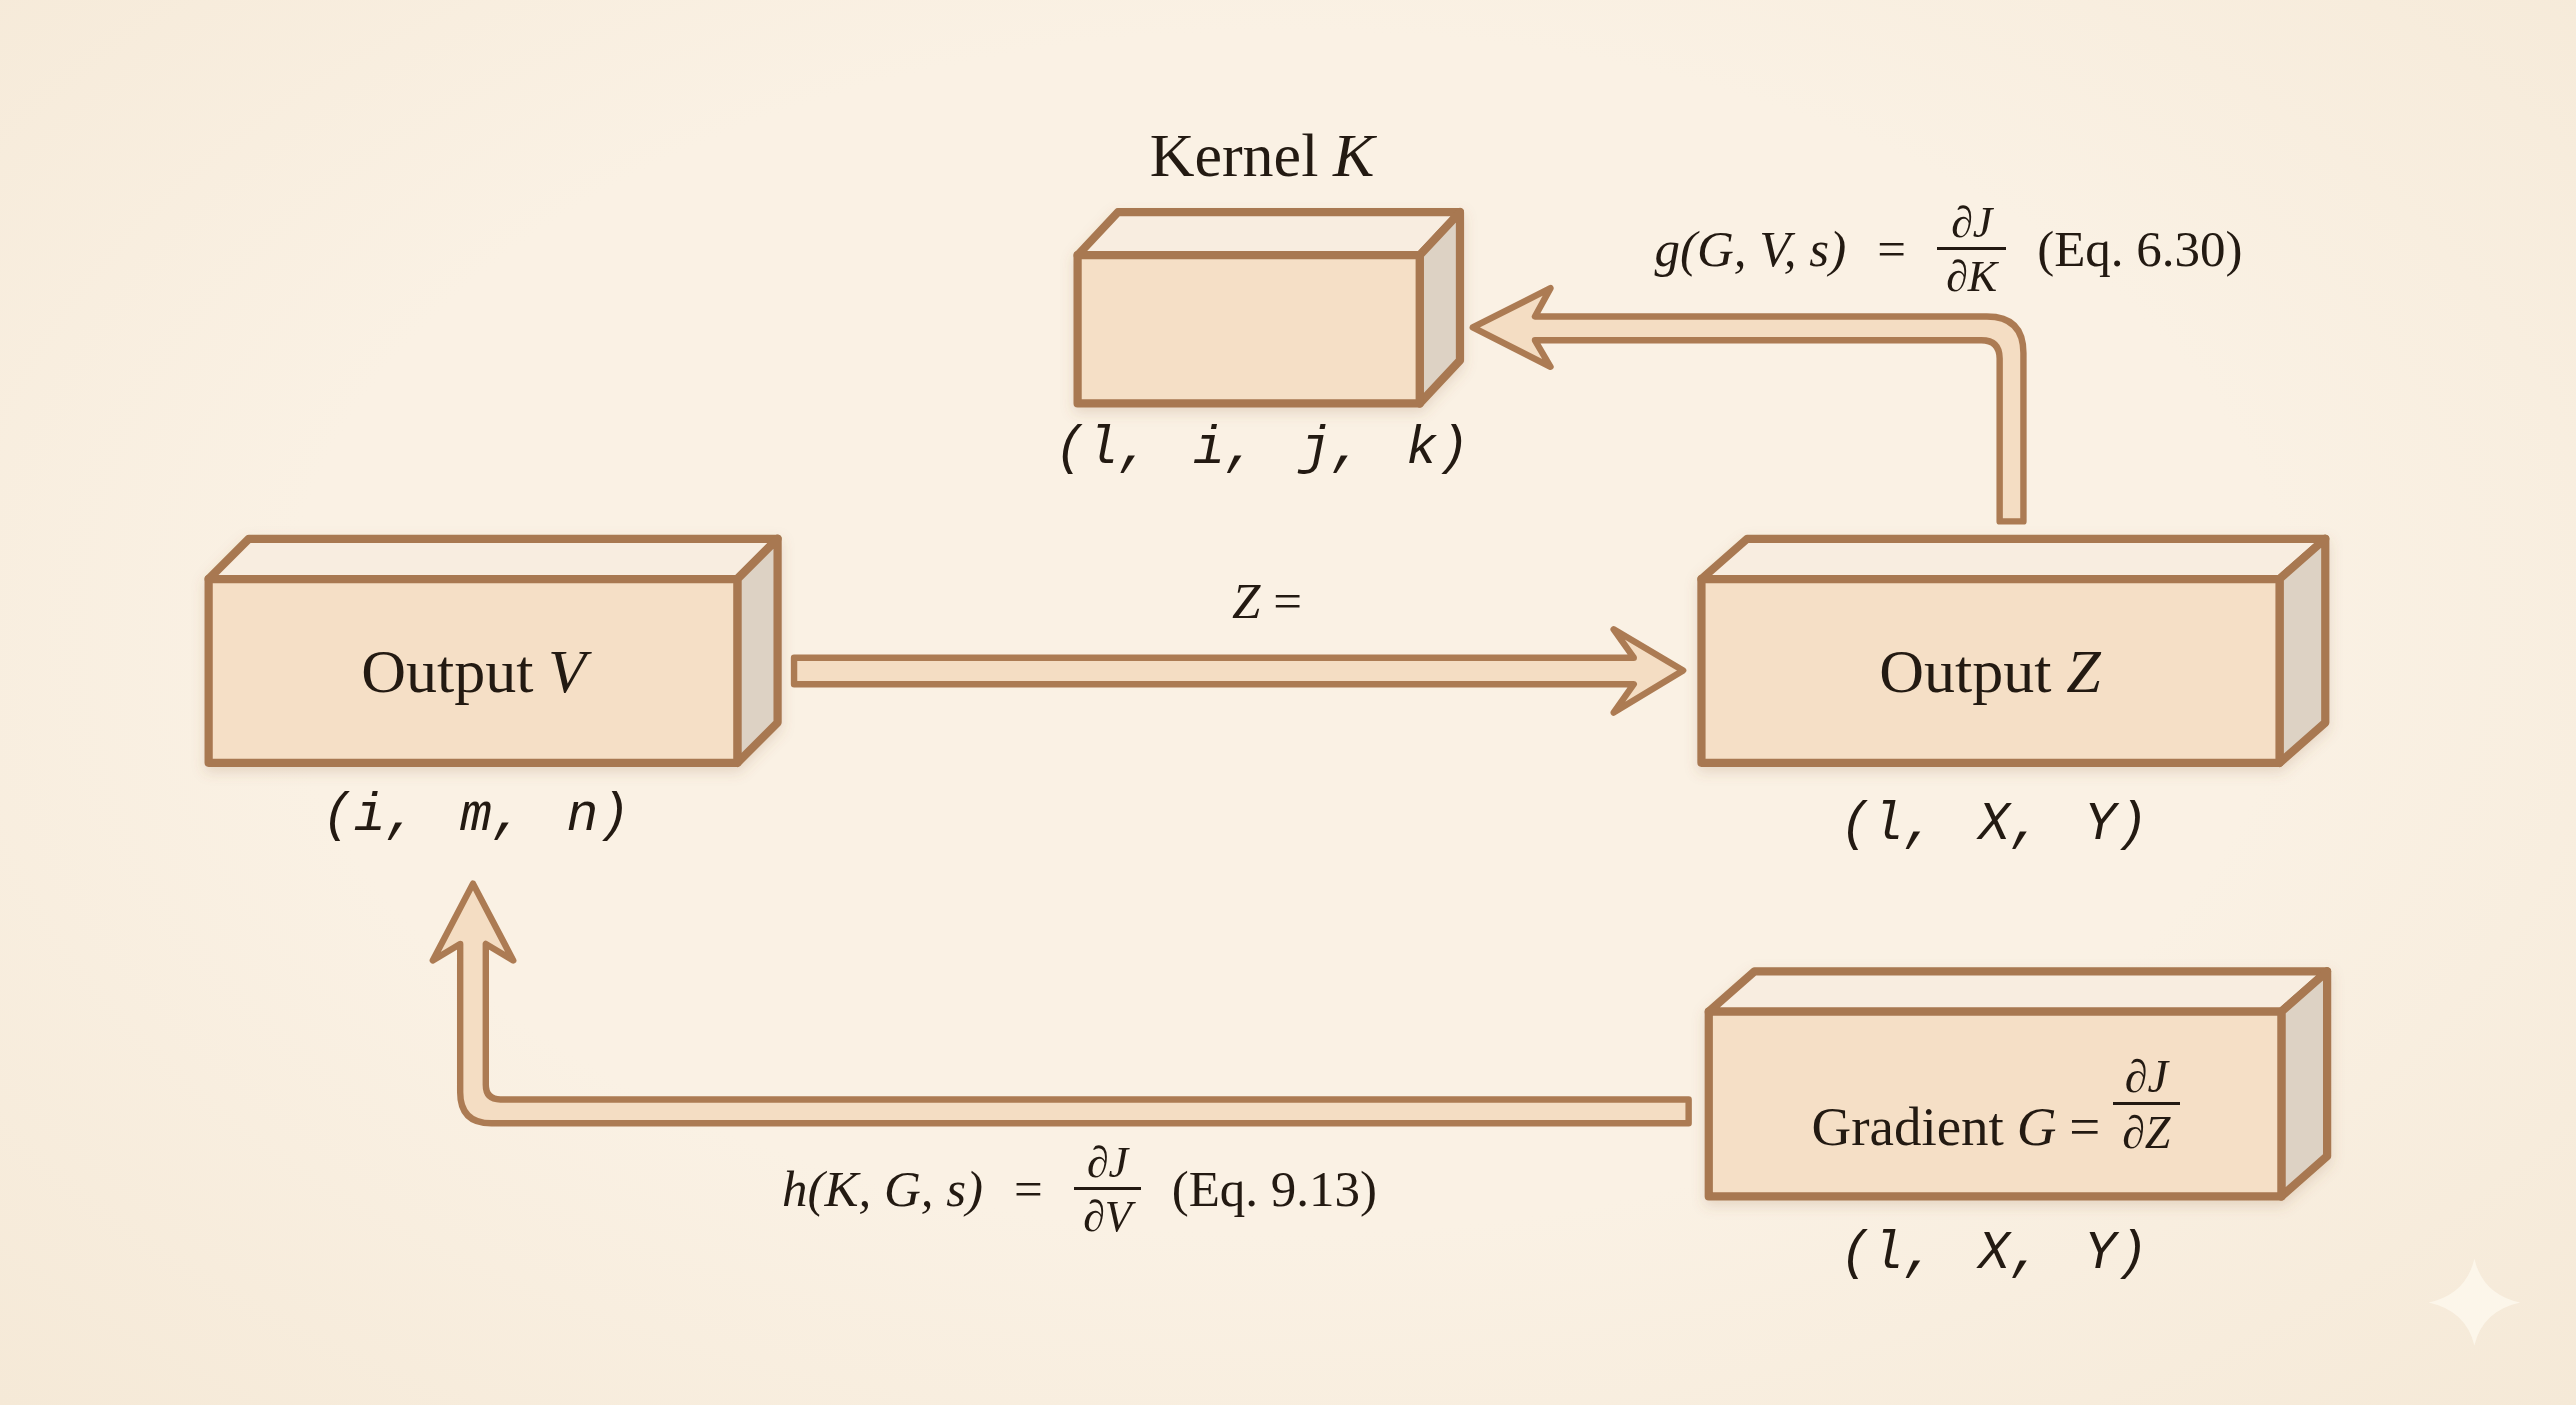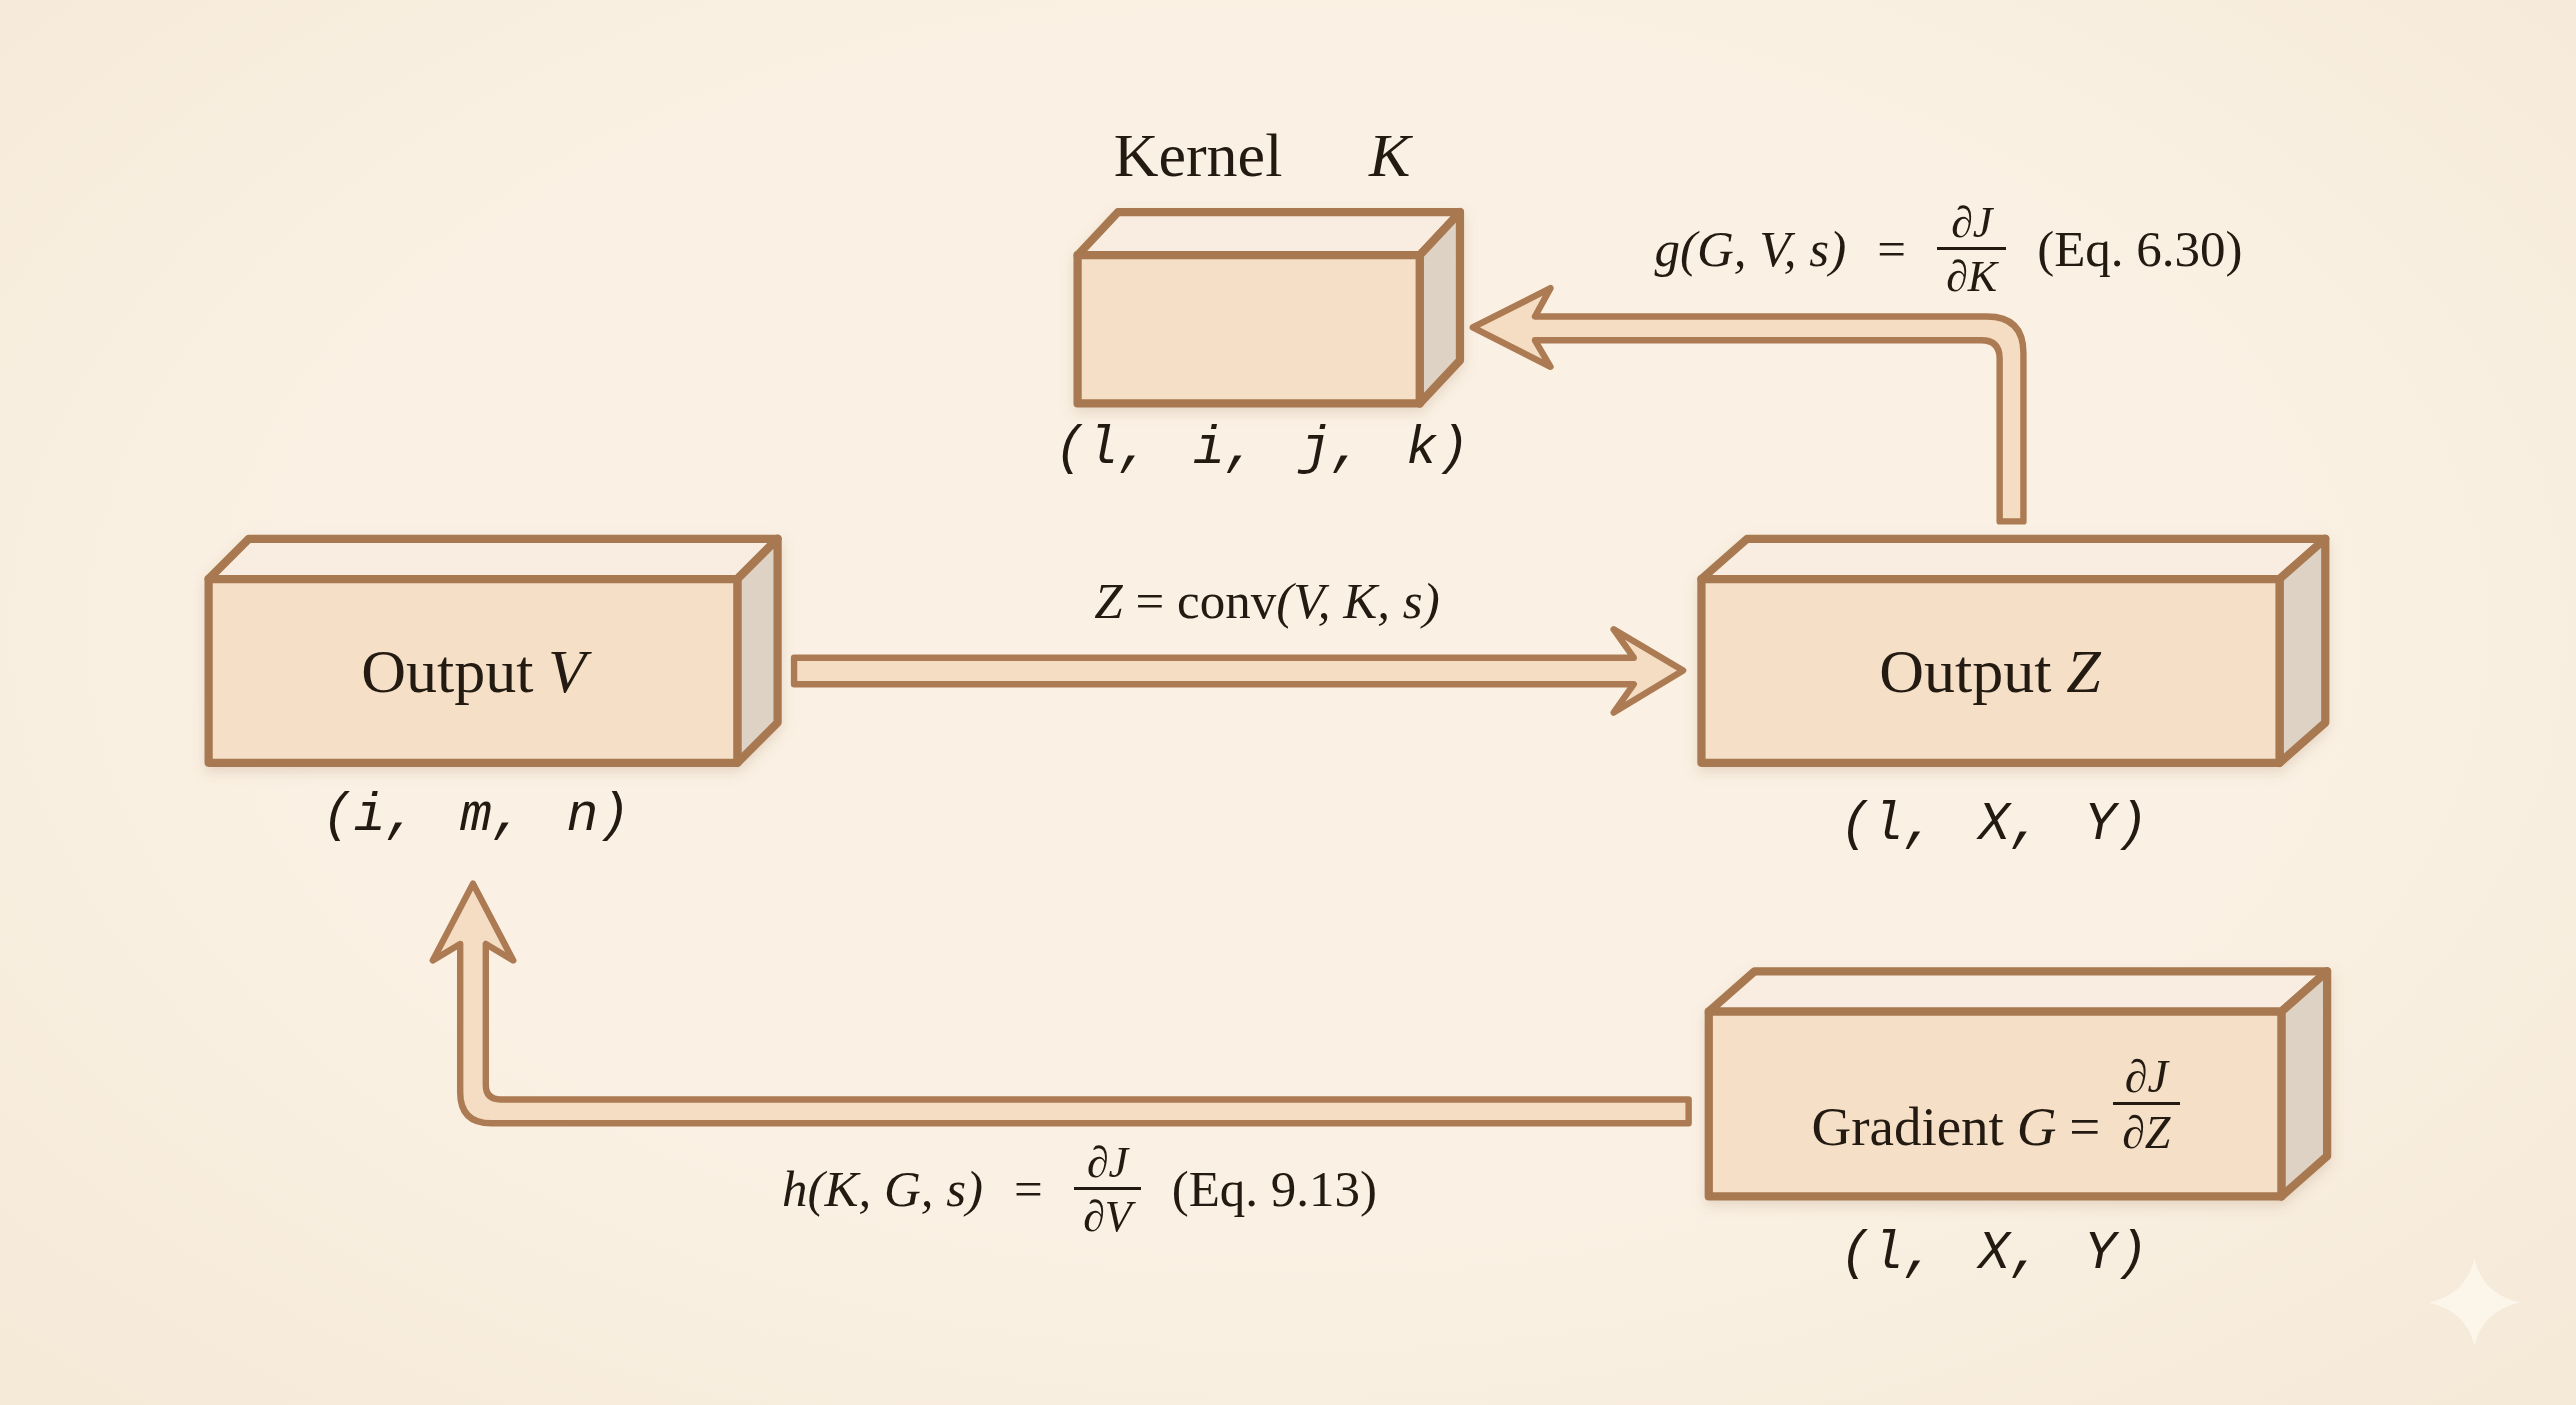--- a/index.html
+++ b/index.html
@@ -77,42 +77,38 @@
              L 1678,372 L 1695,401 Z" fill="#f4ddc3" stroke="#ac7b53" stroke-width="7" stroke-linejoin="round"></path>
 
     <path d="M 517,966 L 561,1050 L 531,1032 L 531,1186 Q 531,1202 547,1202
              L 1846,1202 L 1846,1228 L 537,1228 Q 503,1228 503,1194
              L 503,1032 L 473,1050 Z" fill="#f4ddc3" stroke="#ac7b53" stroke-width="7" stroke-linejoin="round"></path>
 
     <path d="M 2705,1376 Q 2714,1415 2755,1424 Q 2714,1433 2705,1471
              Q 2696,1433 2655,1424 Q 2696,1415 2705,1376 Z" fill="#fcf6ea"></path>
   </svg>
 
-  <div class="label box-title" style="left:1006px;top:119px;width:512px;height:73px;gap:36px;">
+  <div class="label box-title" style="left:1006px;top:119px;width:512px;height:73px;">
     <span>Kernel</span>
       <span class="gap"></span>
       <span class="it">K</span>
   </div>
   <div class="label dims" style="left:1006px;top:413px;width:512px;height:71px;">(l, i, j, k)</div>
 
   <div class="label box-title" style="left:209px;top:579px;width:529px;height:184px;">
     <span>Output</span>
       <span class="gap"></span>
       <span class="it">V</span>
   </div>
   <div class="label dims" style="left:220px;top:779px;width:512px;height:73px;">(i, m, n)</div>
 
   <div class="label eq" style="left:933px;top:560px;width:668px;height:81px;">
     <span class="eq-row" style="gap:12.8px;">
       <span class="it">Z</span>
       <span>=</span>
-      <span class="tight">
-          <span>conv</span>
-          <span class="it">(V, K, s)</span>
-        </span>
     </span>
   </div>
 
   <div class="label box-title" style="left:1701px;top:579px;width:578px;height:184px;">
     <span>Output</span>
       <span class="gap"></span>
       <span class="it">Z</span>
   </div>
   <div class="label dims" style="left:1738px;top:787px;width:512px;height:75px;">(l, X, Y)</div>
 

